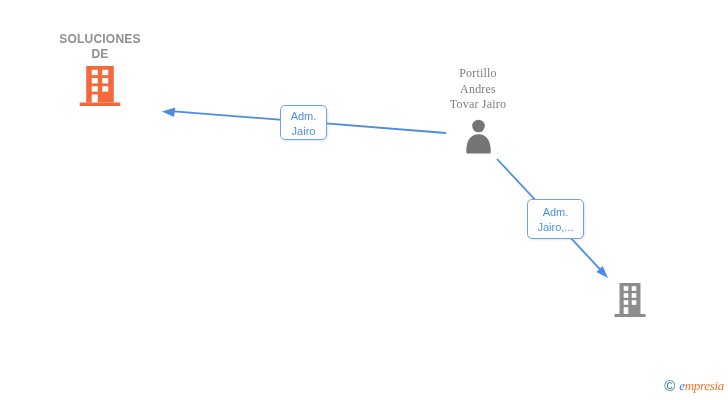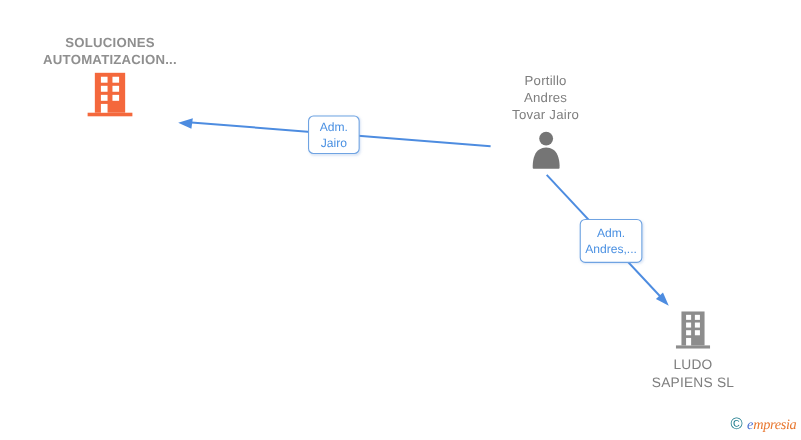--- a/index.html
+++ b/index.html
@@ -91,40 +91,40 @@
     </g>
     <g fill="#4d8ce0">
       <polygon points="162,111.5 175.3,107.6 174.0,117.0"></polygon>
       <polygon points="608,278 596.3,271.9 602.7,265.9"></polygon>
     </g>
   </svg>
 
   <div class="node" style="left:17px; top:32px; width:166px;">
     <div class="node-caption bold">
       <div>SOLUCIONES</div>
-      <div>AUTOMATIZACION...</div>
+      <div>DE</div>
     </div>
     <svg class="node-icon" width="42" height="40" viewBox="0 0 32 34" preserveAspectRatio="none" style="margin-top:4px;">
       <g fill="#f4683c">
         <rect x="0.5" y="31" width="31" height="3"></rect>
         <rect x="5.5" y="0" width="21" height="31"></rect>
       </g>
       <g fill="#ffffff">
         <rect x="9.7" y="3.2" width="4.6" height="4.6"></rect>
         <rect x="17.7" y="3.2" width="4.6" height="4.6"></rect>
         <rect x="9.7" y="10.2" width="4.6" height="4.6"></rect>
         <rect x="17.7" y="10.2" width="4.6" height="4.6"></rect>
         <rect x="9.7" y="17.2" width="4.6" height="4.6"></rect>
         <rect x="17.7" y="17.2" width="4.6" height="4.6"></rect>
         <rect x="9.7" y="24.2" width="4.6" height="6.8"></rect>
       </g>
     </svg>
   </div>
 
-  <div class="node" style="left:431px; top:66px; width:130px;">
+  <div class="node" style="left:413px; top:66px; width:130px;font-family:Liberation Serif, serif;">
     <div class="node-caption">
       <div>Portillo</div>
       <div>Andres</div>
       <div>Tovar Jairo</div>
     </div>
     <svg class="node-icon" width="33" height="36" viewBox="0 0 33 36" style="margin-top:6px;">
       <g fill="#757575">
         <circle cx="16.5" cy="7" r="6.3"></circle>
         <path d="M16.5,15.2 C11.8,15.2 8,17.8 6.2,21.8 C4.9,24.8 4.3,28.5 4.3,31.3 L4.3,33.6 Q4.3,34.4 5.1,34.4 L27.9,34.4 Q28.7,34.4 28.7,33.6 L28.7,31.3 C28.7,28.5 28.1,24.8 26.8,21.8 C25,17.8 21.2,15.2 16.5,15.2 Z"></path>
       </g>
@@ -140,34 +140,30 @@
       <g fill="#ffffff">
         <rect x="9.7" y="3.2" width="4.6" height="4.6"></rect>
         <rect x="17.7" y="3.2" width="4.6" height="4.6"></rect>
         <rect x="9.7" y="10.2" width="4.6" height="4.6"></rect>
         <rect x="17.7" y="10.2" width="4.6" height="4.6"></rect>
         <rect x="9.7" y="17.2" width="4.6" height="4.6"></rect>
         <rect x="17.7" y="17.2" width="4.6" height="4.6"></rect>
         <rect x="9.7" y="24.2" width="4.6" height="6.8"></rect>
       </g>
     </svg>
-    <div class="node-caption" style="margin-top:6px; line-height:16.5px; font-size:12.5px;">
-      <div>LUDO</div>
-      <div>SAPIENS SL</div>
-    </div>
   </div>
 
   <div class="edge-label edge-label-1">
     <div>Adm.</div>
     <div>Jairo</div>
   </div>
 
   <div class="edge-label edge-label-2">
     <div>Adm.</div>
-    <div>Andres,...</div>
+    <div>Jairo,...</div>
   </div>
 
   <div class="watermark">
     <span class="copy">©</span>
     <span class="brand"><span class="brand-initial">e</span><span class="brand-rest">mpresia</span></span>
   </div>
 
 </div>
 
 </body></html>

